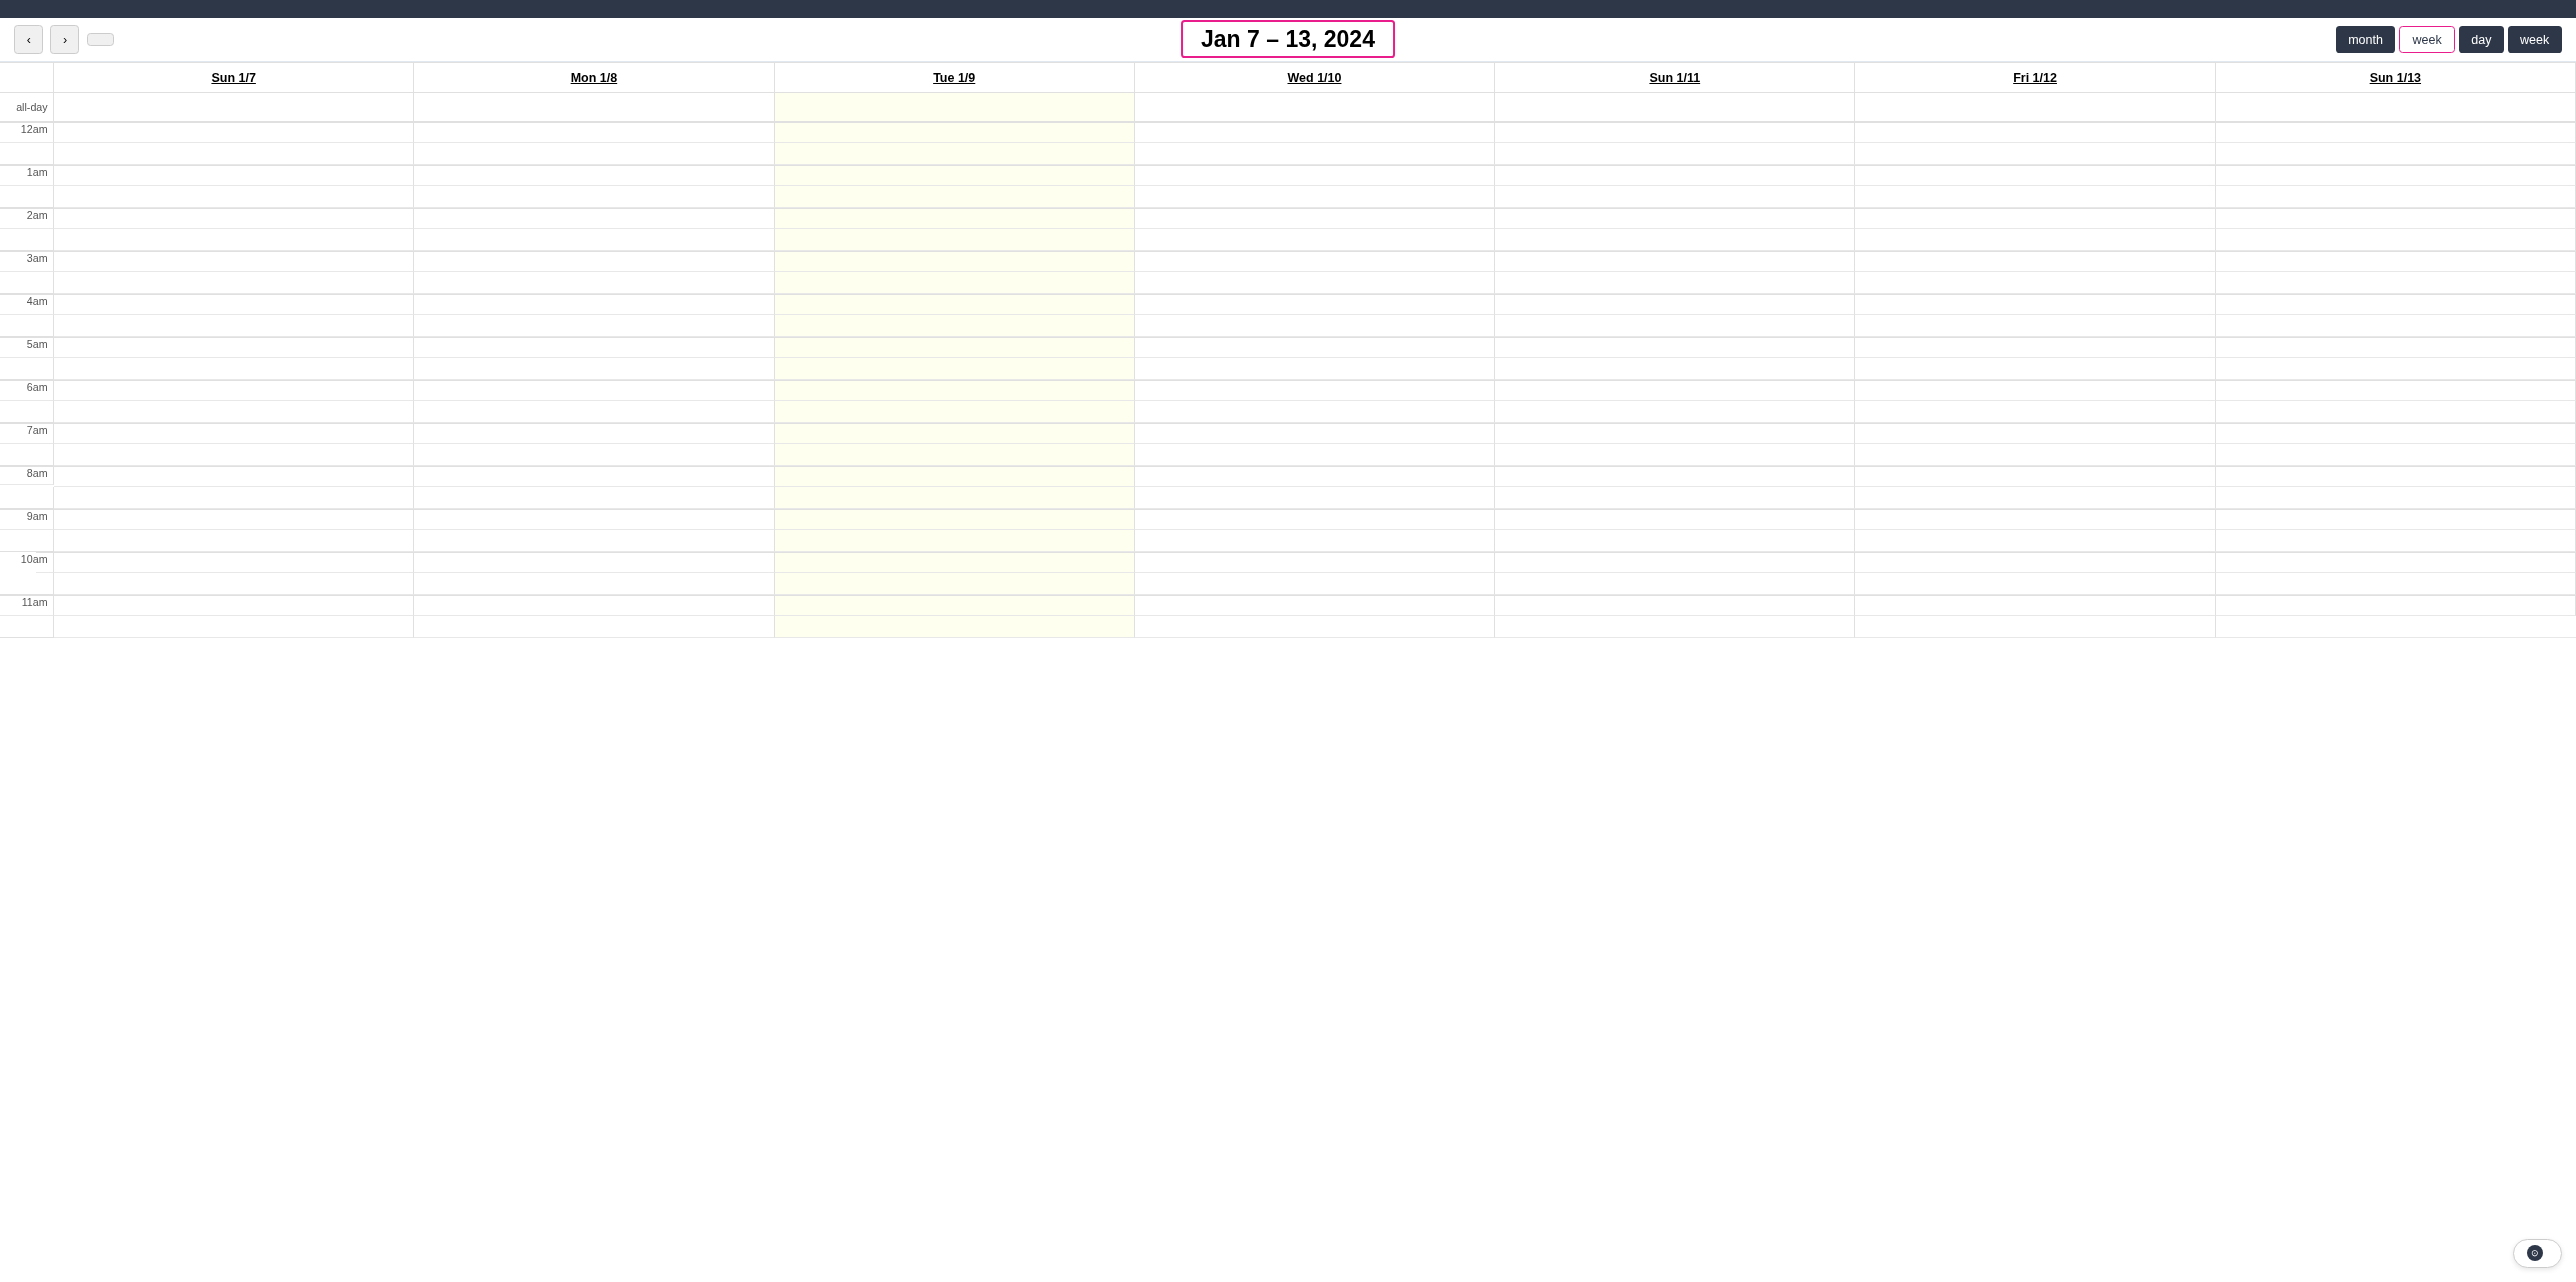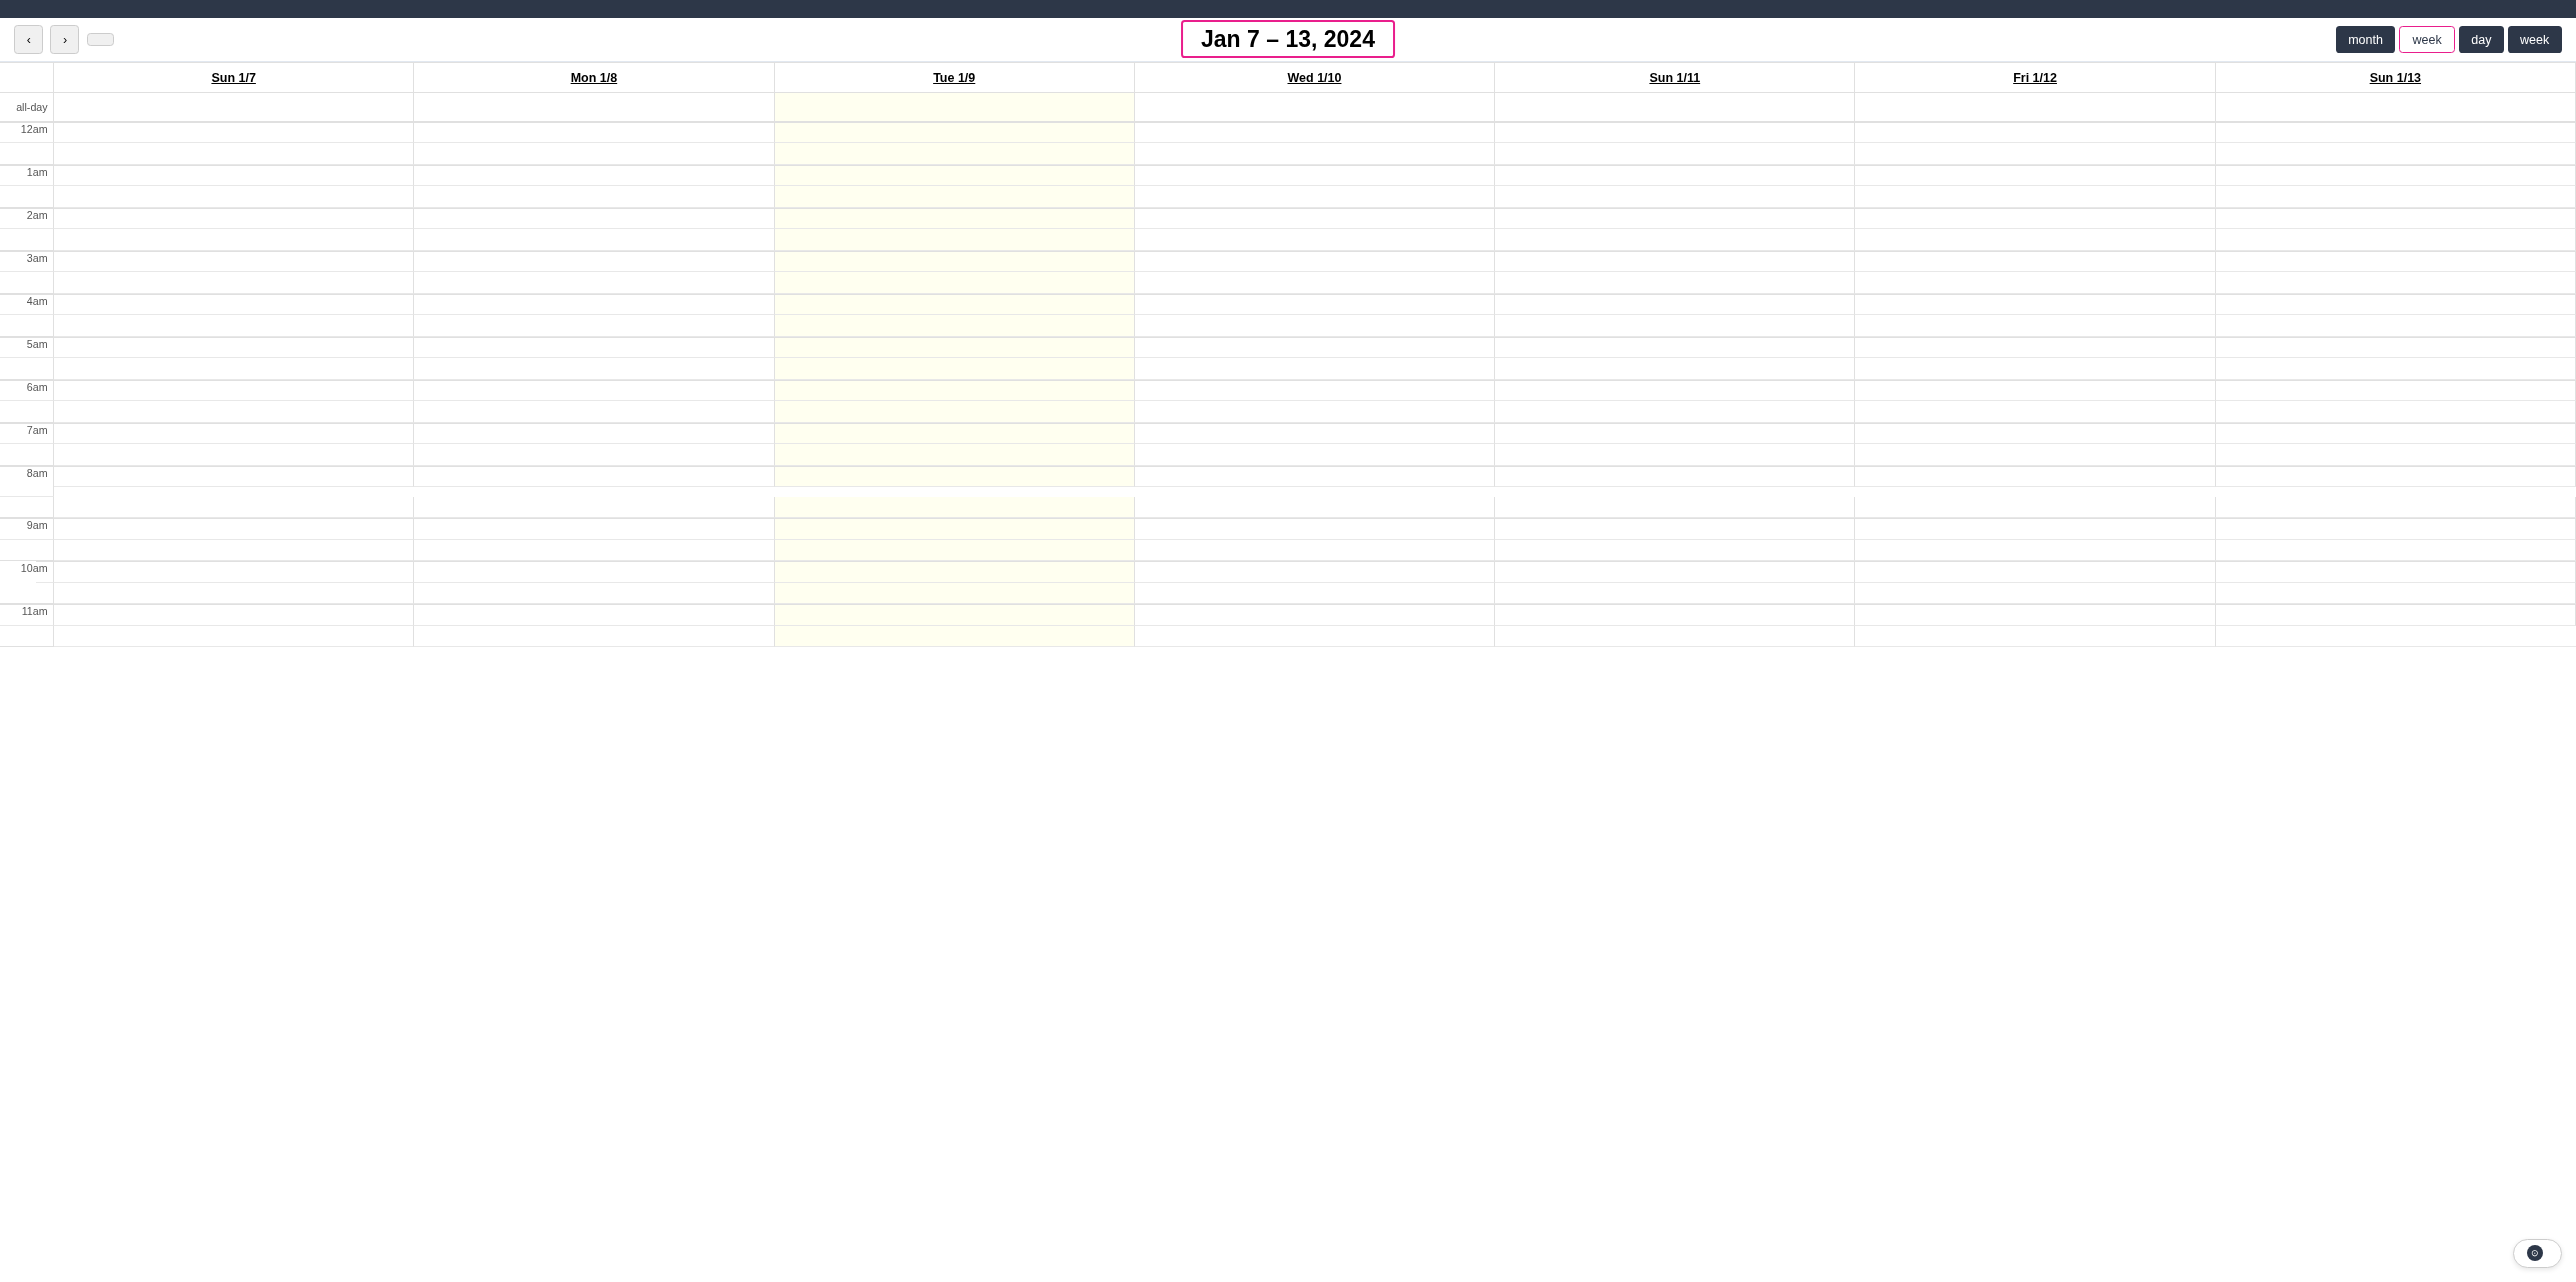--- a/index.html
+++ b/index.html
@@ -361,21 +361,21 @@
       <div class="hour-cell top" style="border-top: 0.9px solid rgb(224, 224, 224);"></div>
       <div class="hour-cell top" style="border-top: 0.9px solid rgb(224, 224, 224);"></div>
       <div class="time-slot" style="height: 21.5px; border-right: 0.9px solid rgb(224, 224, 224); border-bottom: 0.9px solid rgb(224, 224, 224);"></div>
       <div class="hour-cell"></div>
       <div class="hour-cell"></div>
       <div class="hour-cell highlight"></div>
       <div class="hour-cell"></div>
       <div class="hour-cell"></div>
       <div class="hour-cell"></div>
       <div class="hour-cell"></div>
-      <div class="time-slot top" style="border-top: 0.9px solid rgb(224, 224, 224); height: 31px; font-size: 10.7px; color: rgb(85, 85, 85); padding: 0px 5.4px; text-align: right; display: flex; align-items: flex-start; justify-content: flex-end; border-right: 0.9px solid rgb(224, 224, 224);">8am</div>
+      <div class="time-slot top" style="border-top: 0.9px solid rgb(224, 224, 224); height: 19px; font-size: 10.7px; color: rgb(85, 85, 85); padding: 0px 5.4px; text-align: right; display: flex; align-items: flex-start; justify-content: flex-end; border-right: 0.9px solid rgb(224, 224, 224);">8am</div>
       <div class="hour-cell top" style="border-top: 0.9px solid rgb(224, 224, 224);"></div>
       <div class="hour-cell top" style="border-top: 0.9px solid rgb(224, 224, 224);"></div>
       <div class="hour-cell top highlight" style="border-top: 0.9px solid rgb(224, 224, 224);"></div>
       <div class="hour-cell top" style="border-top: 0.9px solid rgb(224, 224, 224);"></div>
       <div class="hour-cell top" style="border-top: 0.9px solid rgb(224, 224, 224);"></div>
       <div class="hour-cell top" style="border-top: 0.9px solid rgb(224, 224, 224);"></div>
       <div class="hour-cell top" style="border-top: 0.9px solid rgb(224, 224, 224);"></div>
       <div class="time-slot" style="height: 21.5px; border-right: 0.9px solid rgb(224, 224, 224); border-bottom: 0.9px solid rgb(224, 224, 224);"></div>
       <div class="hour-cell"></div>
       <div class="hour-cell"></div>

